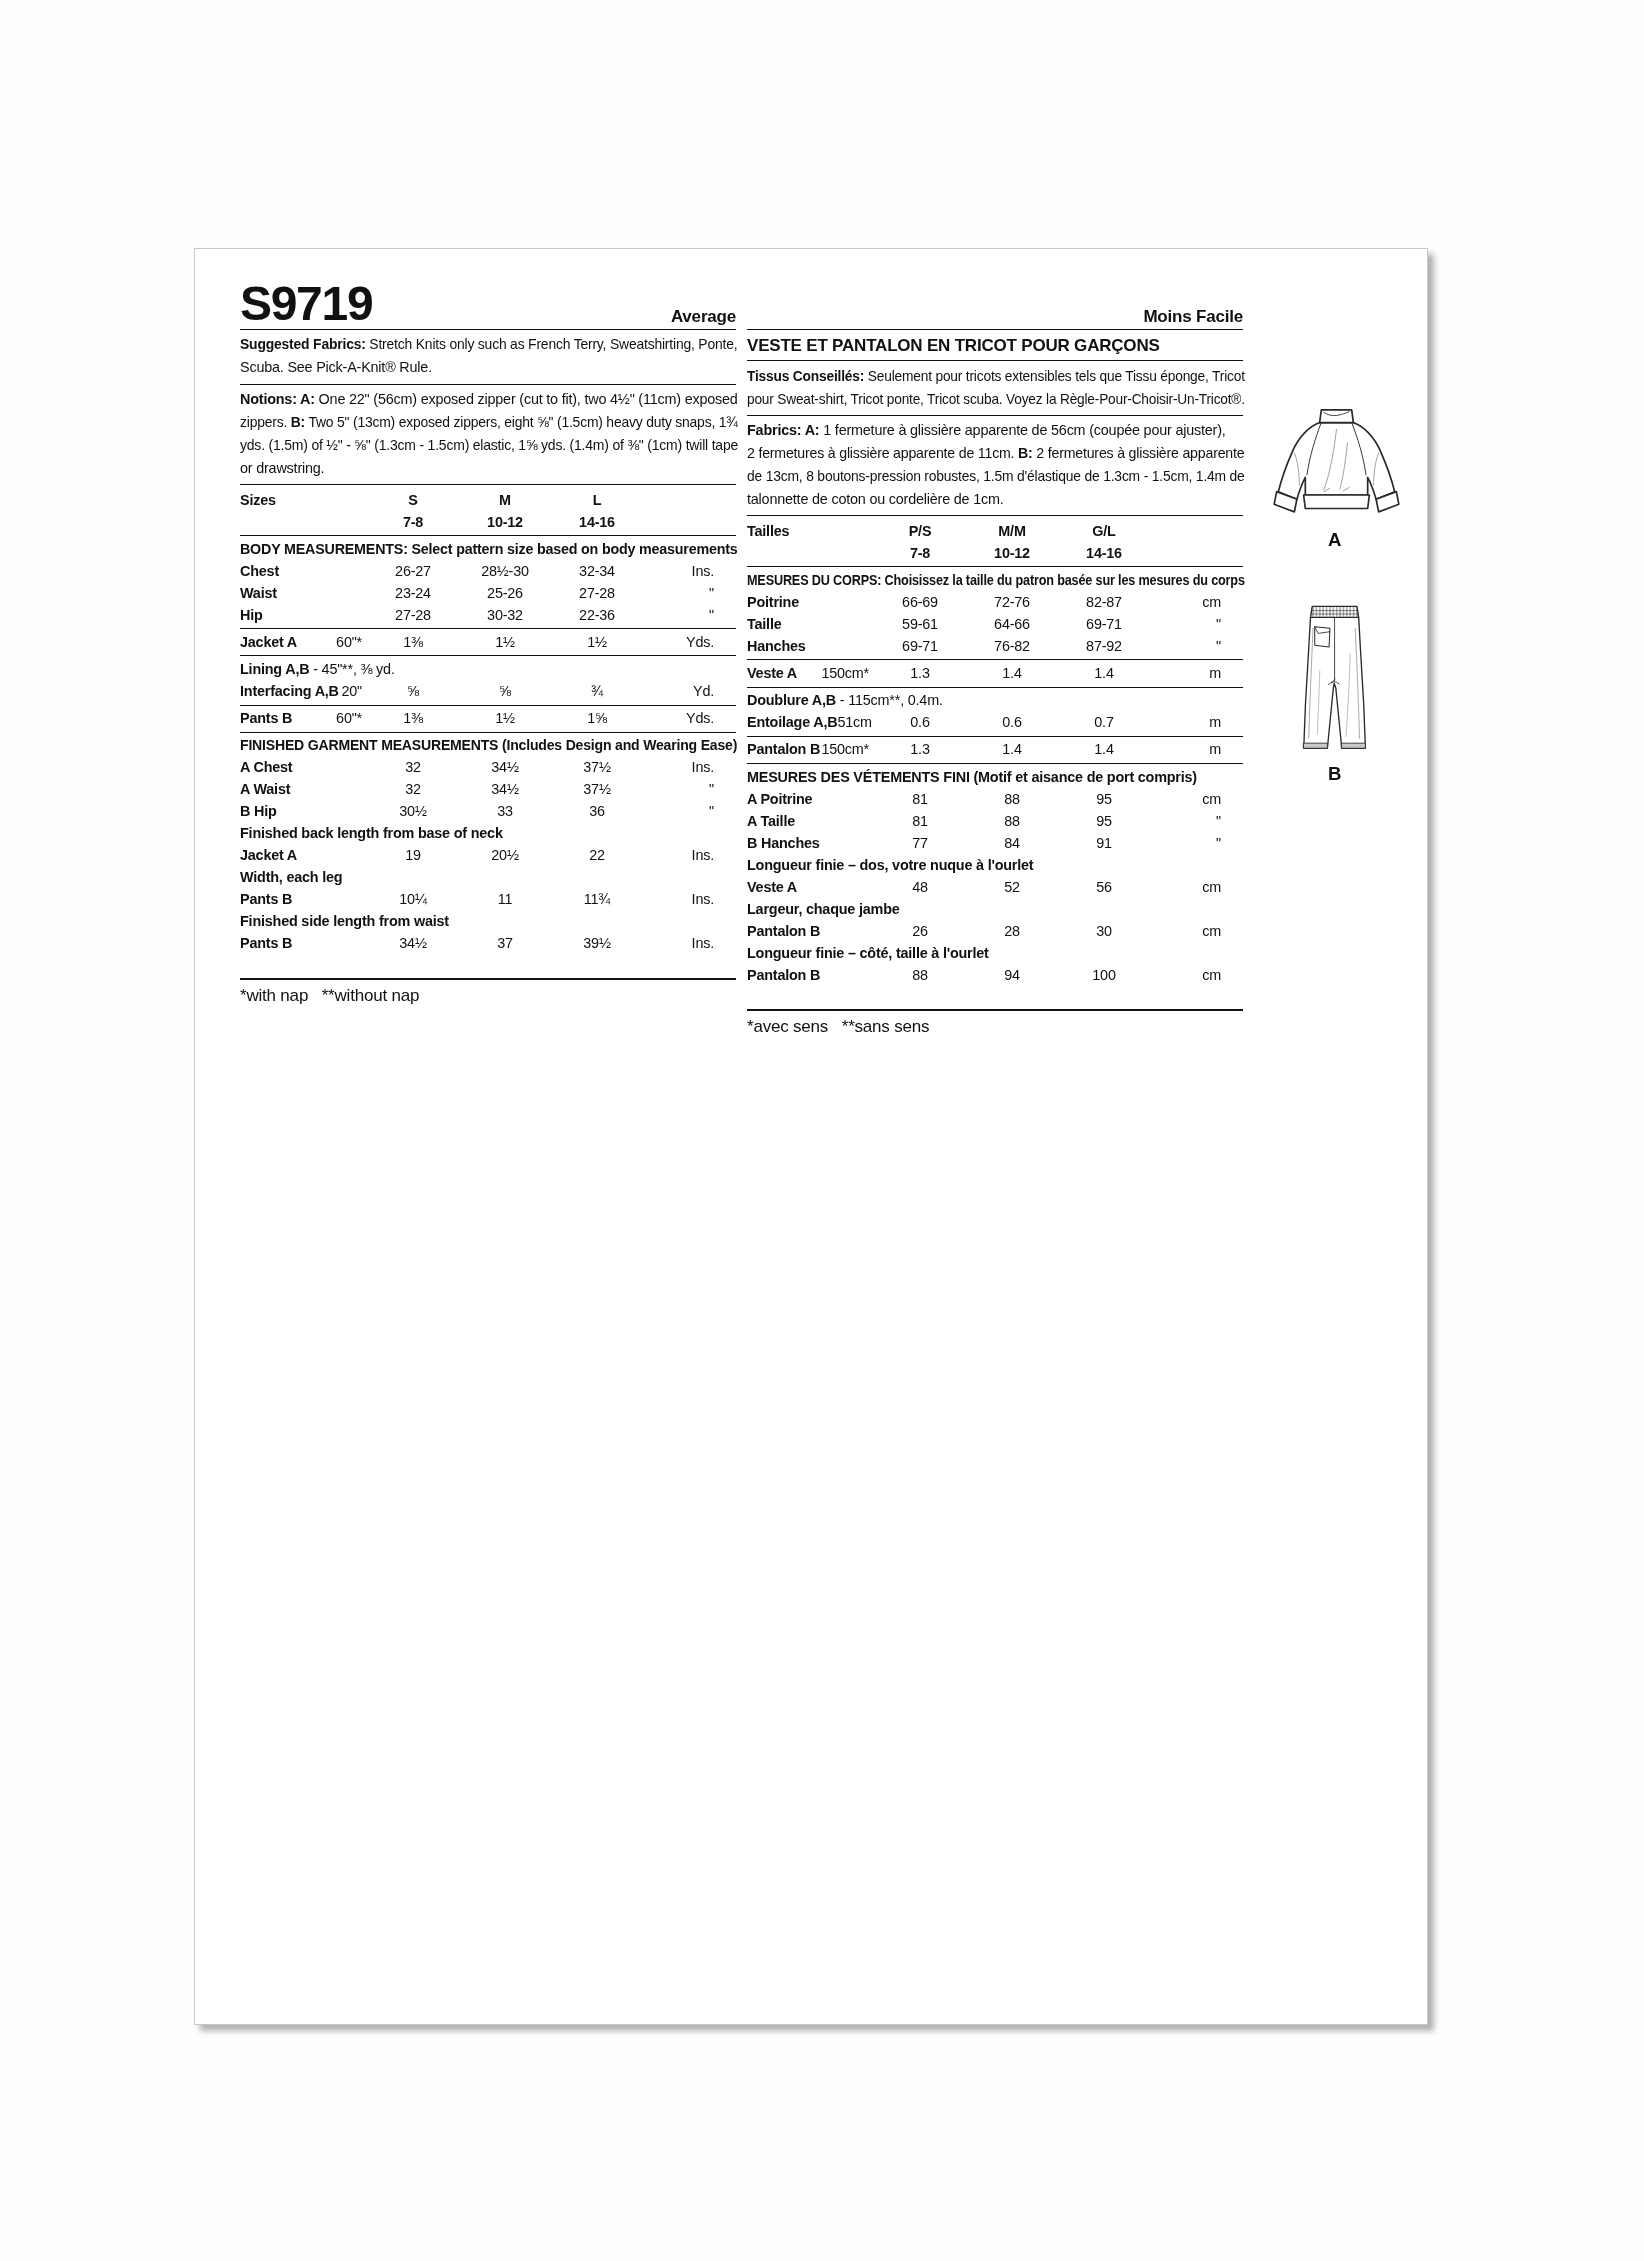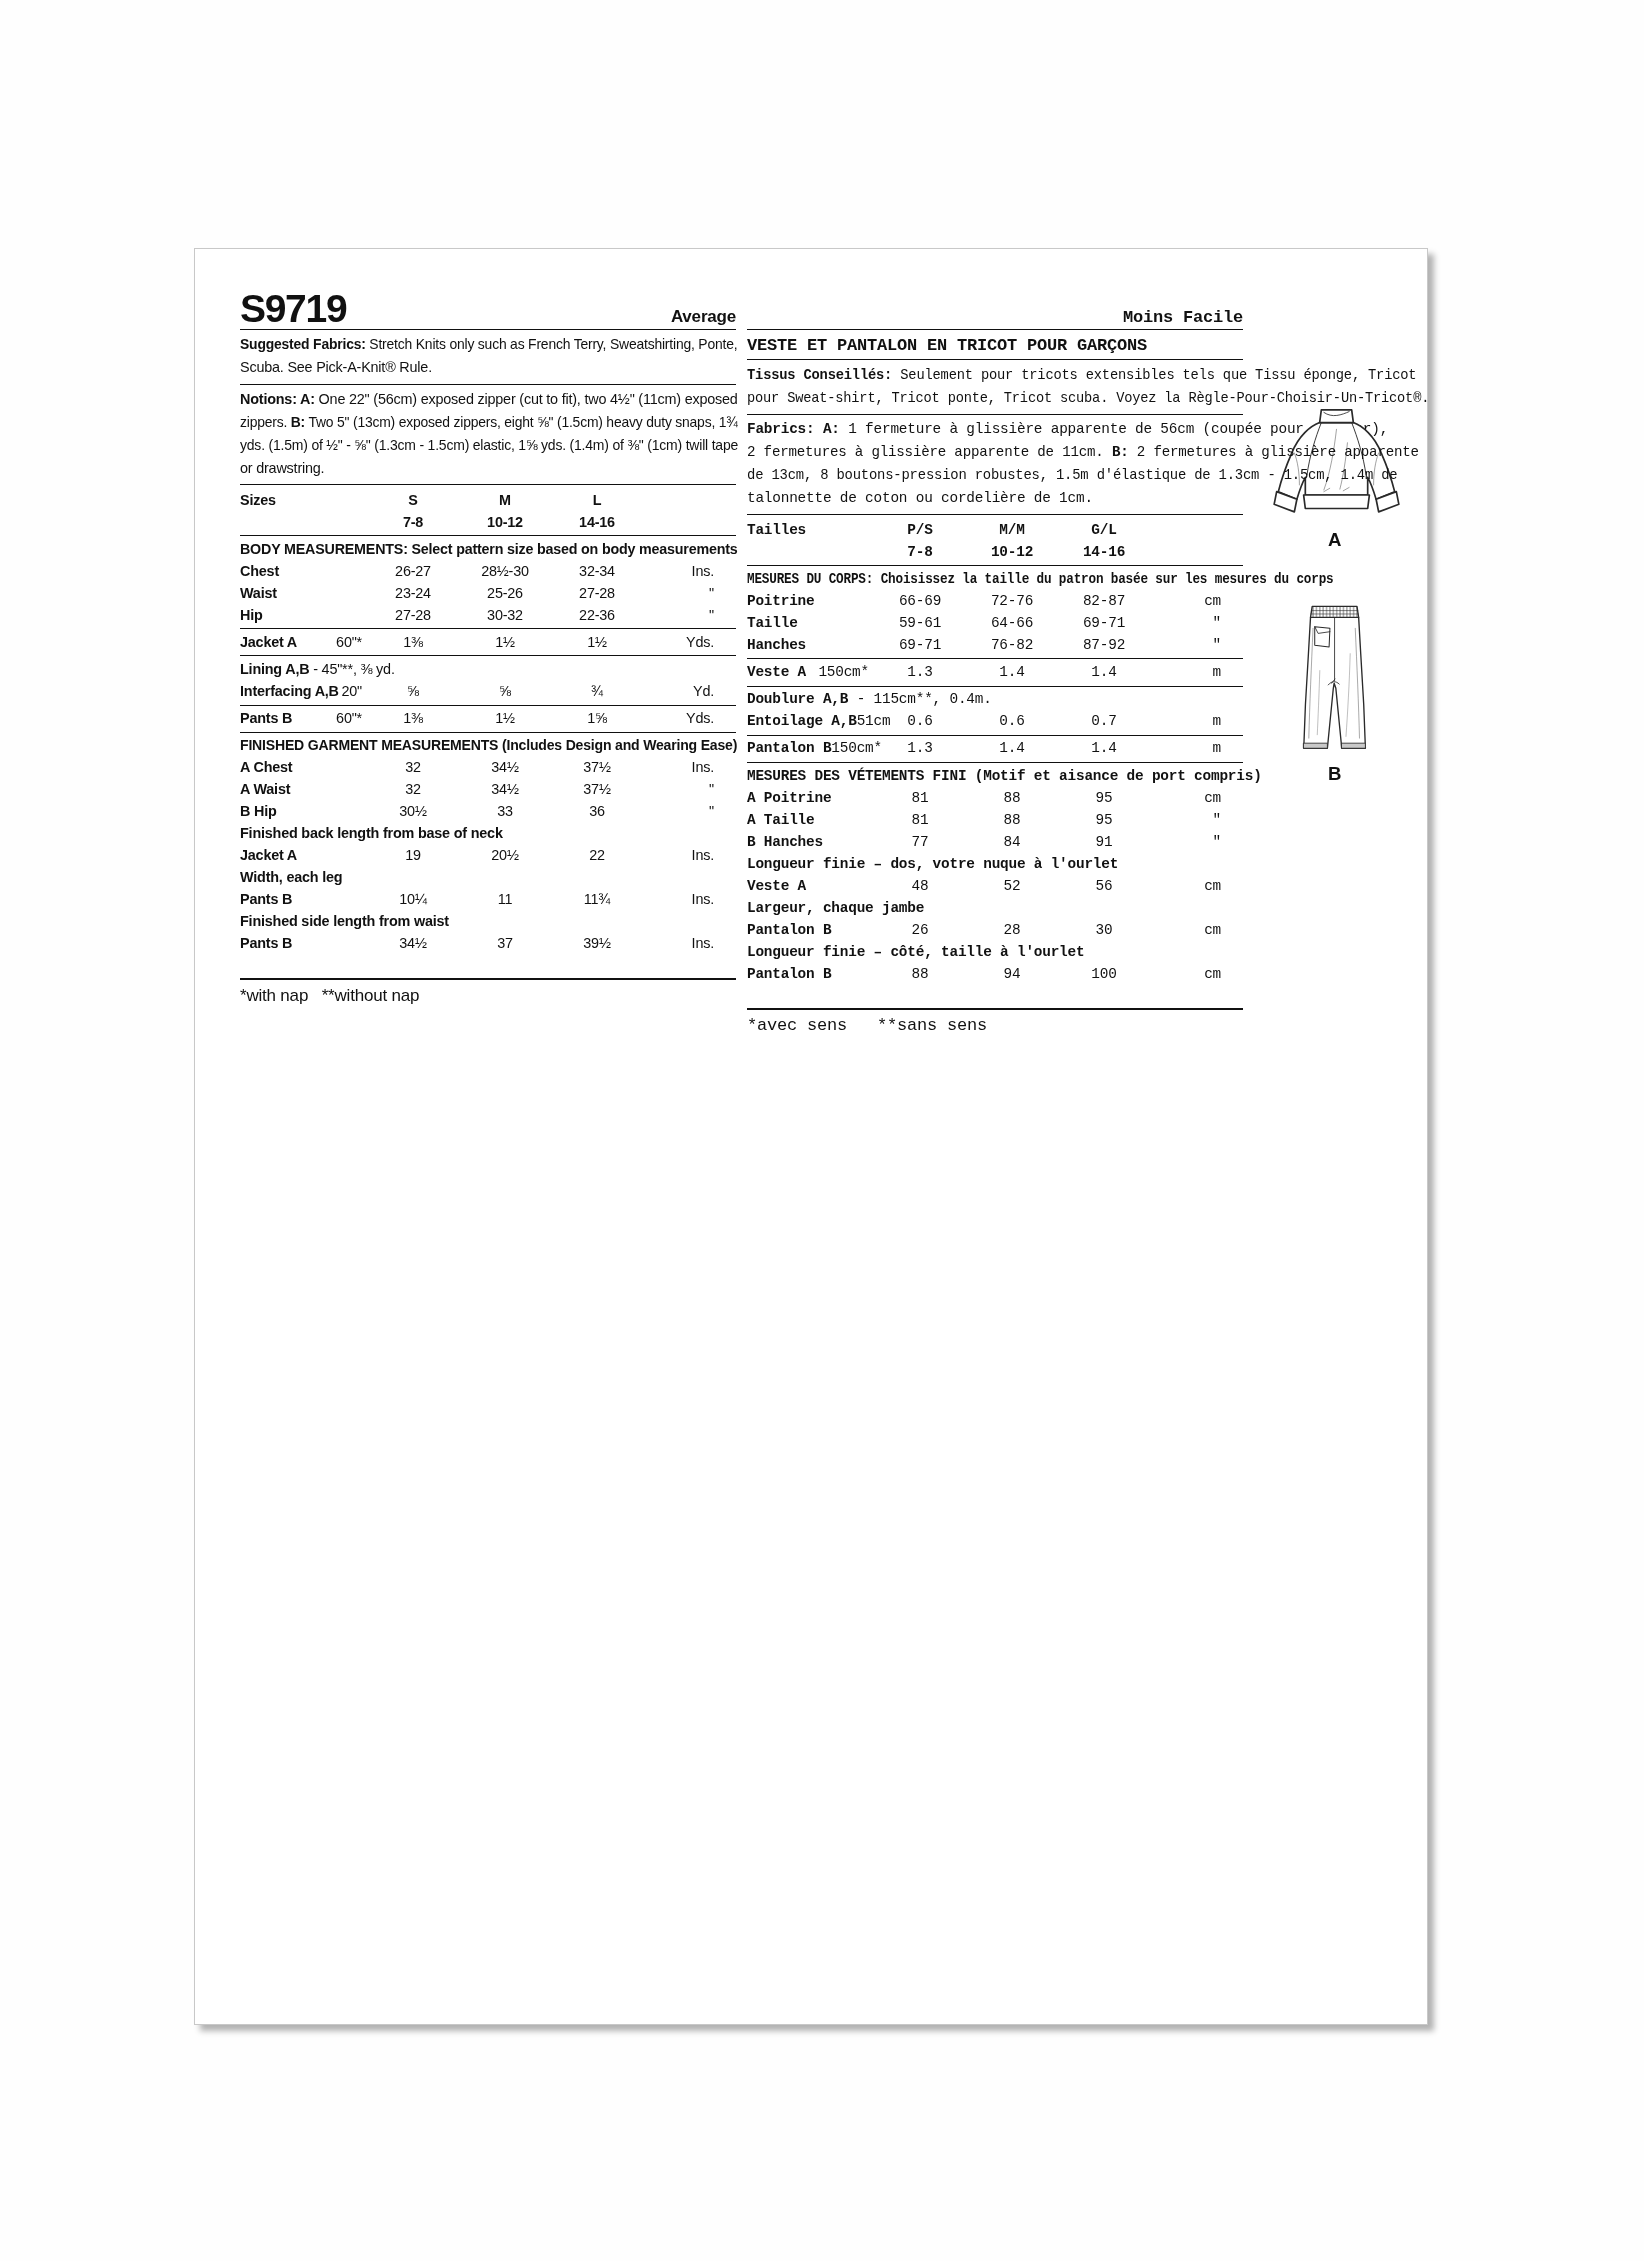--- a/index.html
+++ b/index.html
@@ -16,28 +16,28 @@
     width:1234px; height:1777px;
     background:#ffffff;
     border:0.8px solid #c8c8c8;
     box-shadow:6px 6px 6px rgba(0,0,0,0.30);
   }
   .content {
     position:absolute; left:45px; top:39px; right:0; bottom:0;
     display:flex; align-items:flex-start;
   }
   .col { width:496px; flex:0 0 496px; }
-  .col + .col { margin-left:11px;font-family:Liberation Mono, monospace; }
+  .col + .col { margin-left:11px; }
 
   
   .titlebar {
     height:42px; display:flex; align-items:flex-end; justify-content:space-between;
     border-bottom:1.7px solid #111; padding-bottom:2.5px;
   }
-  .code { font-size:39px; font-weight:bold; letter-spacing:-1.3px; line-height:0.92; }
+  .code { font-size:48px; font-weight:bold; letter-spacing:-1.3px; line-height:0.92; }
   .difficulty { font-size:17px; font-weight:bold; letter-spacing:-0.2px; }
 
   .garment-title {
     font-size:17px; font-weight:bold; letter-spacing:-0.2px;
     padding:6px 0 4.2px; border-bottom:1.7px solid #111;
     white-space:nowrap;
   }
 
   .para { border-bottom:1.7px solid #111; padding:3.4px 0 4.2px; }
   .pline { white-space:pre; width:max-content; font-size:14.4px; line-height:23px; letter-spacing:-0.2px; }

